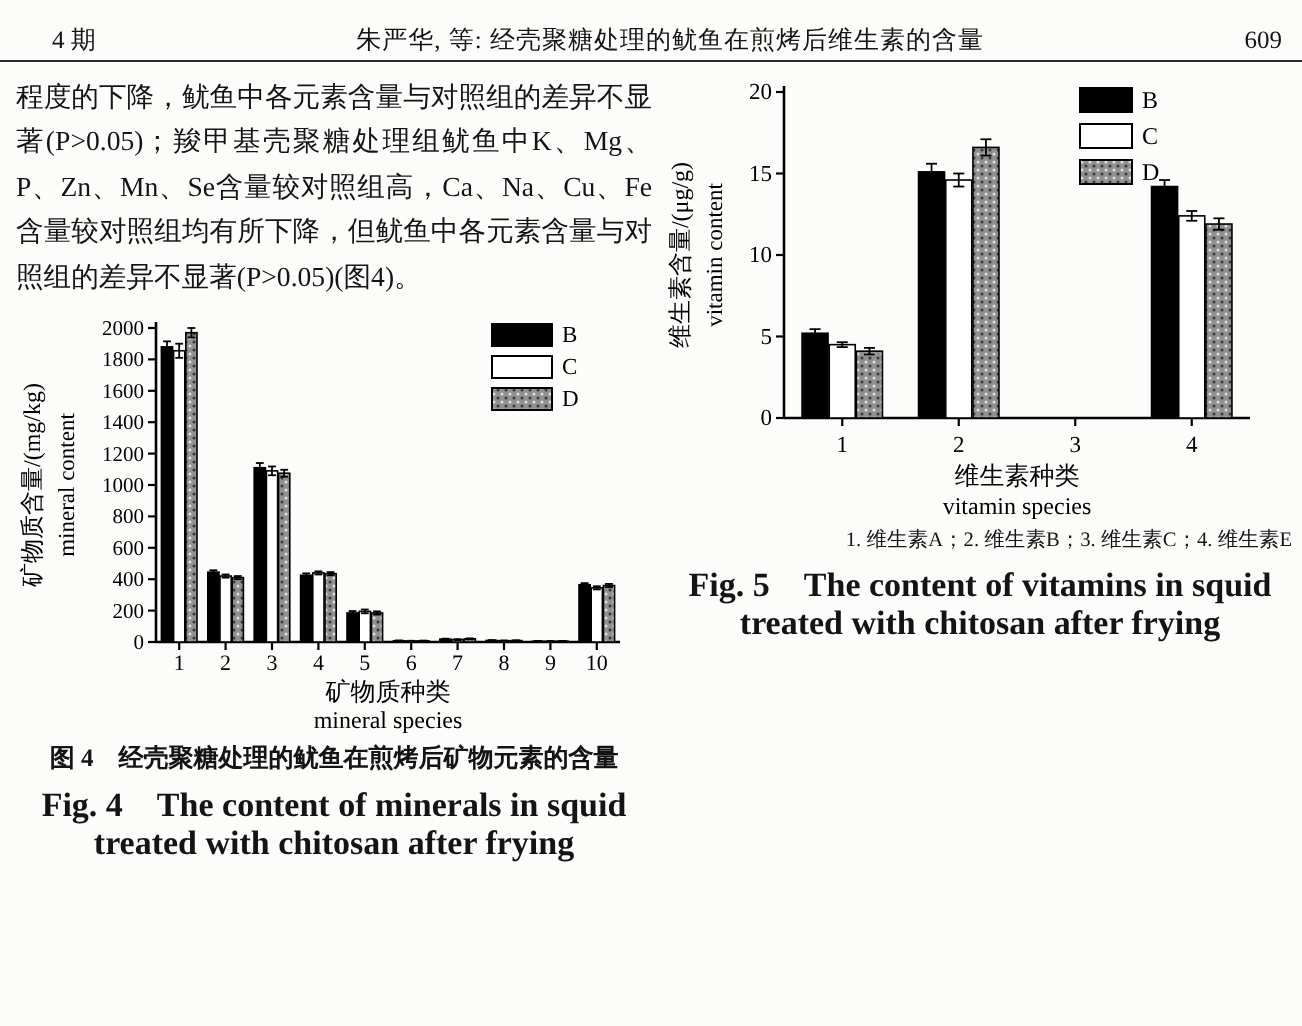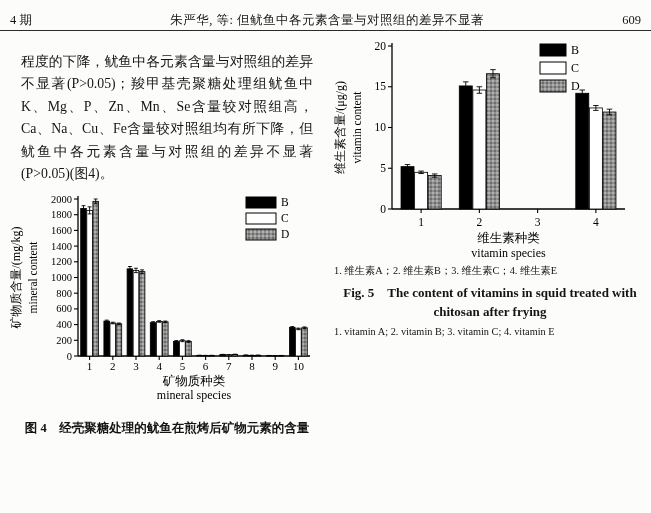--- a/index.html
+++ b/index.html
@@ -2,49 +2,49 @@
 <html><head>
 <meta charset="utf-8">
 <style>
   html,body{margin:0;padding:0;background:#e8e8e8;}
   .page{
     position:relative;width:651px;height:513px;background:#fcfcfa;
     font-family:"Liberation Serif","DejaVu Serif",serif;color:#141414;
     overflow:hidden;margin:0 auto;
   }
   .header{
-    position:absolute;top:12px;left:10px;right:10px;height:16px;
+    position:absolute;top:12px;left:26px;right:10px;height:16px;
     display:flex;justify-content:space-between;align-items:baseline;
     font-size:12.5px;
   }
   .running-title{letter-spacing:.5px;}
   .rule{position:absolute;top:30px;left:0;right:0;border-top:1.6px solid #2a2a2a;}
   .col{position:absolute;top:38px;}
   .col-left{left:8px;width:318px;}
   .col-right{left:334px;width:312px;}
   p.body{
-    margin:13px;font-size:13.8px;line-height:22.4px;text-align:justify;
+    margin:0;font-size:13.8px;line-height:22.4px;text-align:justify;
   }
   .col-left p.body{margin-bottom:4px;}
   .chart{line-height:0;}
-  .cap-zh{font-weight:bold;font-size:12.5px;text-align:center;margin-top:16px;line-height:18px;}
-  .cap-key{font-size:10.3px;line-height:15px;margin-top:3px;text-align:left;}
-  .cap-en{font-weight:bold;font-size:13px;text-align:center;margin-top:5px;line-height:19px;padding:0 6px;}
+  .cap-zh{font-weight:bold;font-size:12.5px;text-align:center;margin-top:2px;line-height:18px;}
+  .cap-key{font-size:10.3px;line-height:15px;margin-top:3px;text-align:right;}
+  .cap-en{font-weight:bold;font-size:17px;text-align:center;margin-top:5px;line-height:19px;padding:0 6px;}
   .col-right .cap-zh{margin-top:10px;}
   .col-right p.body{margin-top:7px;font-size:13.6px;line-height:21.5px;}
   sup.supref{font-size:9px;line-height:0;}
 </style>
 </head>
 <body>
 
 <div class="page">
 
   <div class="header">
     <span>4 期</span>
-    <span class="running-title">朱严华, 等: 但鱿鱼中各元素含量与对照组的差异不显著</span>
+    <span class="running-title">朱严华, 等: 经壳聚糖处理的鱿鱼在煎烤后维生素的含量</span>
     <span>609</span>
   </div>
   <div class="rule"></div>
 
   <div class="col col-left">
     <p class="body">程度的下降，鱿鱼中各元素含量与对照组的差异不显著(P&gt;0.05)；羧甲基壳聚糖处理组鱿鱼中K、Mg、P、Zn、Mn、Se含量较对照组高，Ca、Na、Cu、Fe含量较对照组均有所下降，但鱿鱼中各元素含量与对照组的差异不显著(P&gt;0.05)(图4)。</p>
     <div id="chart4" class="chart"><svg width="318" height="214" viewBox="0 0 318 214">
           <defs>
             <pattern id="chart4-stip" width="4" height="4" patternUnits="userSpaceOnUse">
               <rect width="4" height="4" fill="#909090"></rect>
@@ -221,20 +221,21 @@
           <text x="186" y="196" font-size="12.5" text-anchor="middle" fill="#000" font-family="&quot;Liberation Serif&quot;,&quot;DejaVu Serif&quot;,serif">矿物质种类</text>
           <text x="186" y="210" font-size="12" text-anchor="middle" fill="#000" font-family="&quot;Liberation Serif&quot;,&quot;DejaVu Serif&quot;,serif">mineral species</text>
           <rect x="238" y="8" width="30" height="11" fill="#000000" stroke="#000" stroke-width="1"></rect>
           <text x="273" y="17" font-size="11.5" text-anchor="start" fill="#000" font-family="&quot;Liberation Serif&quot;,&quot;DejaVu Serif&quot;,serif">B</text>
           <rect x="238" y="24" width="30" height="11" fill="#ffffff" stroke="#000" stroke-width="1"></rect>
           <text x="273" y="33" font-size="11.5" text-anchor="start" fill="#000" font-family="&quot;Liberation Serif&quot;,&quot;DejaVu Serif&quot;,serif">C</text>
           <rect x="238" y="40" width="30" height="11" fill="url(#chart4-stip)" stroke="#000" stroke-width="1"></rect>
           <text x="273" y="49" font-size="11.5" text-anchor="start" fill="#000" font-family="&quot;Liberation Serif&quot;,&quot;DejaVu Serif&quot;,serif">D</text>
         </svg></div>
     <div class="cap-zh">图 4　经壳聚糖处理的鱿鱼在煎烤后矿物元素的含量</div>
+    <div class="cap-en">Fig. 4　The content of minerals in squid treated with chitosan after frying</div>
   </div>
 
   <div class="col col-right">
     <div id="chart5" class="chart"><svg width="312" height="222" viewBox="0 0 312 222">
           <defs>
             <pattern id="chart5-stip" width="4" height="4" patternUnits="userSpaceOnUse">
               <rect width="4" height="4" fill="#909090"></rect>
               <circle cx="1" cy="1" r="0.75" fill="#383838"></circle>
               <circle cx="3" cy="3" r="0.75" fill="#dedede"></circle>
             </pattern>
@@ -301,16 +302,15 @@
           <text x="174.5" y="219" font-size="12" text-anchor="middle" fill="#000" font-family="&quot;Liberation Serif&quot;,&quot;DejaVu Serif&quot;,serif">vitamin species</text>
           <rect x="206" y="6" width="26" height="12" fill="#000000" stroke="#000" stroke-width="1"></rect>
           <text x="237" y="16" font-size="12" text-anchor="start" fill="#000" font-family="&quot;Liberation Serif&quot;,&quot;DejaVu Serif&quot;,serif">B</text>
           <rect x="206" y="24" width="26" height="12" fill="#ffffff" stroke="#000" stroke-width="1"></rect>
           <text x="237" y="34" font-size="12" text-anchor="start" fill="#000" font-family="&quot;Liberation Serif&quot;,&quot;DejaVu Serif&quot;,serif">C</text>
           <rect x="206" y="42" width="26" height="12" fill="url(#chart5-stip)" stroke="#000" stroke-width="1"></rect>
           <text x="237" y="52" font-size="12" text-anchor="start" fill="#000" font-family="&quot;Liberation Serif&quot;,&quot;DejaVu Serif&quot;,serif">D</text>
         </svg></div>
     <div class="cap-key">1. 维生素A；2. 维生素B；3. 维生素C；4. 维生素E</div>
     <div class="cap-en">Fig. 5　The content of vitamins in squid treated with chitosan after frying</div>
-    <div class="cap-key">1. vitamin A; 2. vitamin B; 3. vitamin C; 4. vitamin E</div>
   </div>
 
 </div>
 
 </body></html>

